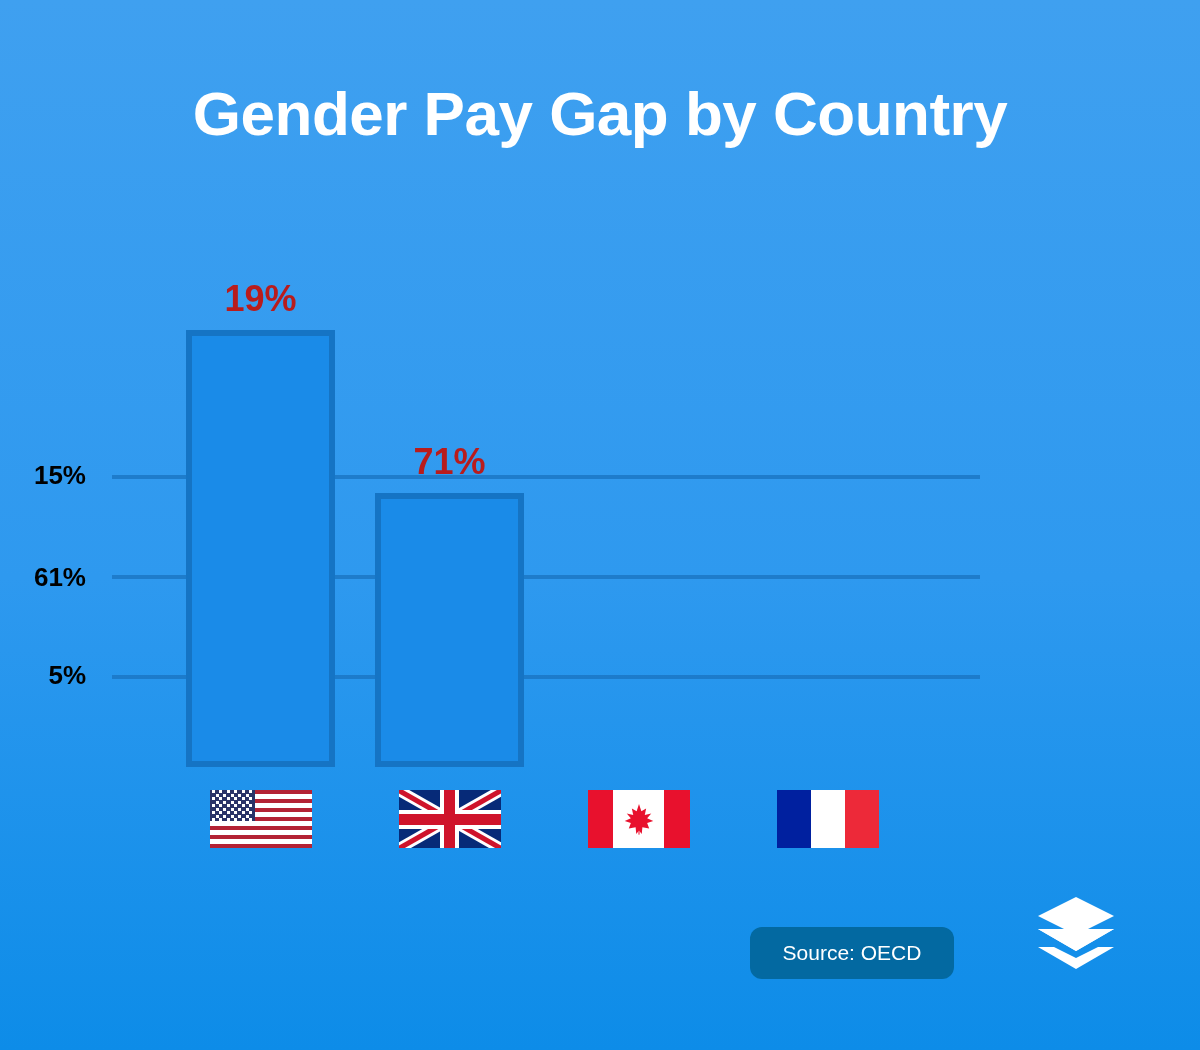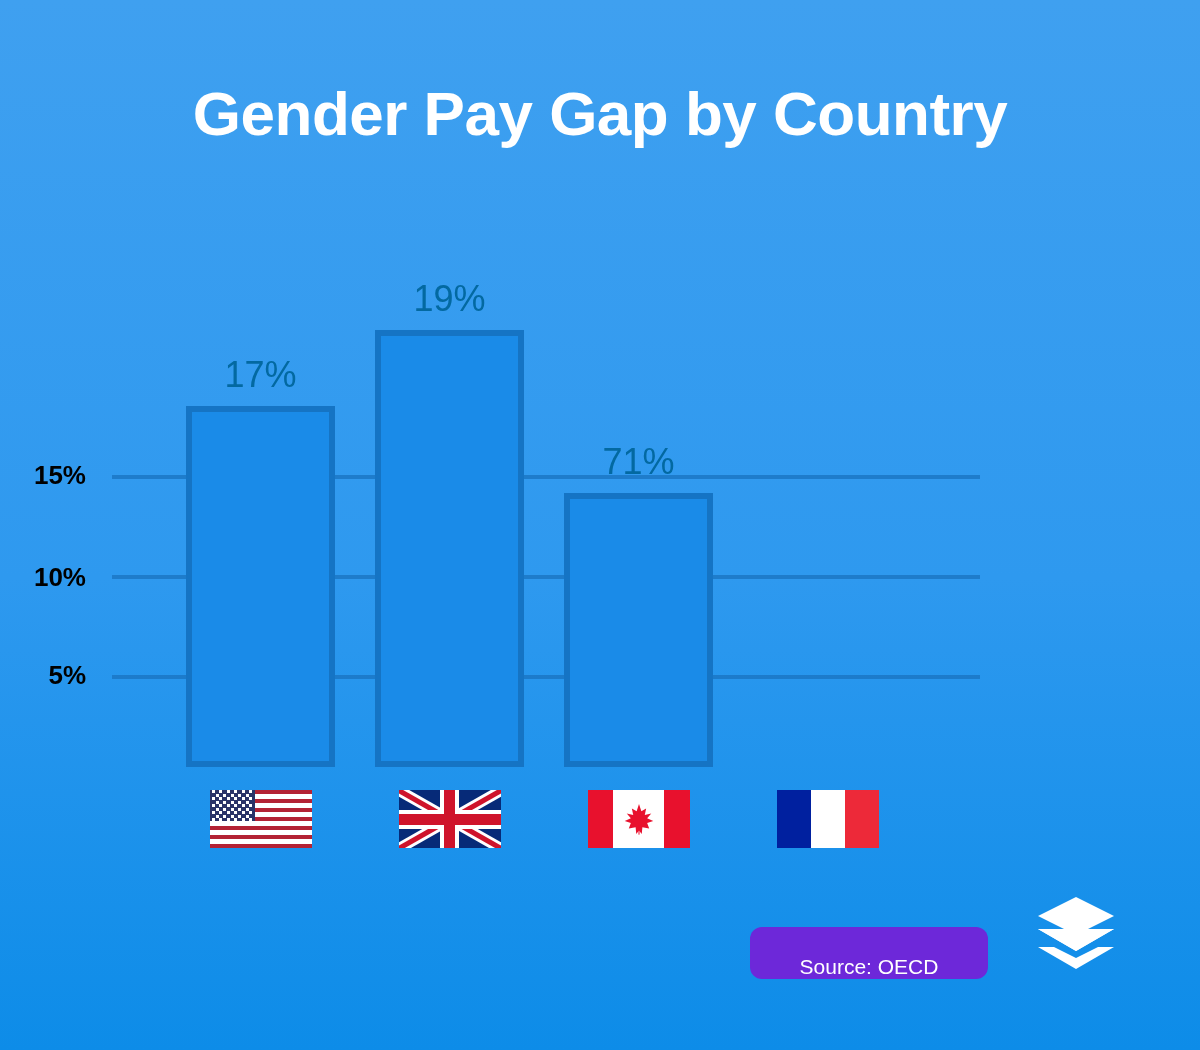--- a/index.html
+++ b/index.html
@@ -85,22 +85,22 @@
   .bar {
     width: 149px;
     background: #1a8be8;
     border: 6px solid #1574c4;
   }
   .bar-label {
     position: absolute;
     left: 50%;
     transform: translateX(-50%);
     font-size: 36px;
-    font-weight: normal;
-    color: #0369a1;
+    font-weight: bold;
+    color: #b91c1c;
     white-space: nowrap;
   }
 
   
   .flags {
     position: absolute;
     left: 112px; top: 790px;
     width: 868px;
     display: flex;
     gap: 40px;
@@ -163,25 +163,25 @@
   .flag-fr { display: flex; }
   .flag-fr span { display: block; height: 58px; width: 34px; }
   .flag-fr .fr-blue { background: #00209f; }
   .flag-fr .fr-white { background: #ffffff; }
   .flag-fr .fr-red { background: #ed2939; }
 
   
   .source-pill {
     position: absolute;
     left: 750px; top: 927px;
-    width: 238px; height: 52px;
-    background: #6d28d9;
+    width: 204px; height: 52px;
+    background: #0369a1;
     border-radius: 12px;
     display: flex;
-    align-items: flex-end;
+    align-items: center;
     justify-content: center;
     color: #ffffff;
     font-size: 21px;
     white-space: nowrap;
   }
 
   
   .logo {
     position: absolute;
     left: 1036px; top: 895px;
@@ -190,37 +190,33 @@
 </style>
 </head>
 <body>
 
 <div id="infographic">
 
   <div class="title">Gender Pay Gap by Country</div>
 
   <div class="ylabels">
     <div class="ytick" style="top: 245px;">15%</div>
-    <div class="ytick" style="top: 347px;">10%</div>
+    <div class="ytick" style="top: 347px;">61%</div>
     <div class="ytick" style="top: 445px;">5%</div>
   </div>
 
   <div class="plot">
 
     <div class="gridline" style="top: 245px;"></div>
     <div class="gridline" style="top: 345px;"></div>
     <div class="gridline" style="top: 445px;"></div>
 
     <div class="bars">
 
 
-      <div class="bar-slot">
-        <div class="bar-label" style="bottom: 371px;">17%</div>
-        <div class="bar" style="height: 361px;"></div>
-      </div>
 
       <div class="bar-slot">
         <div class="bar-label" style="bottom: 447px;">19%</div>
         <div class="bar" style="height: 437px;"></div>
       </div>
 
       <div class="bar-slot">
         <div class="bar-label" style="bottom: 284px;">71%</div>
         <div class="bar" style="height: 274px;"></div>
       </div>

